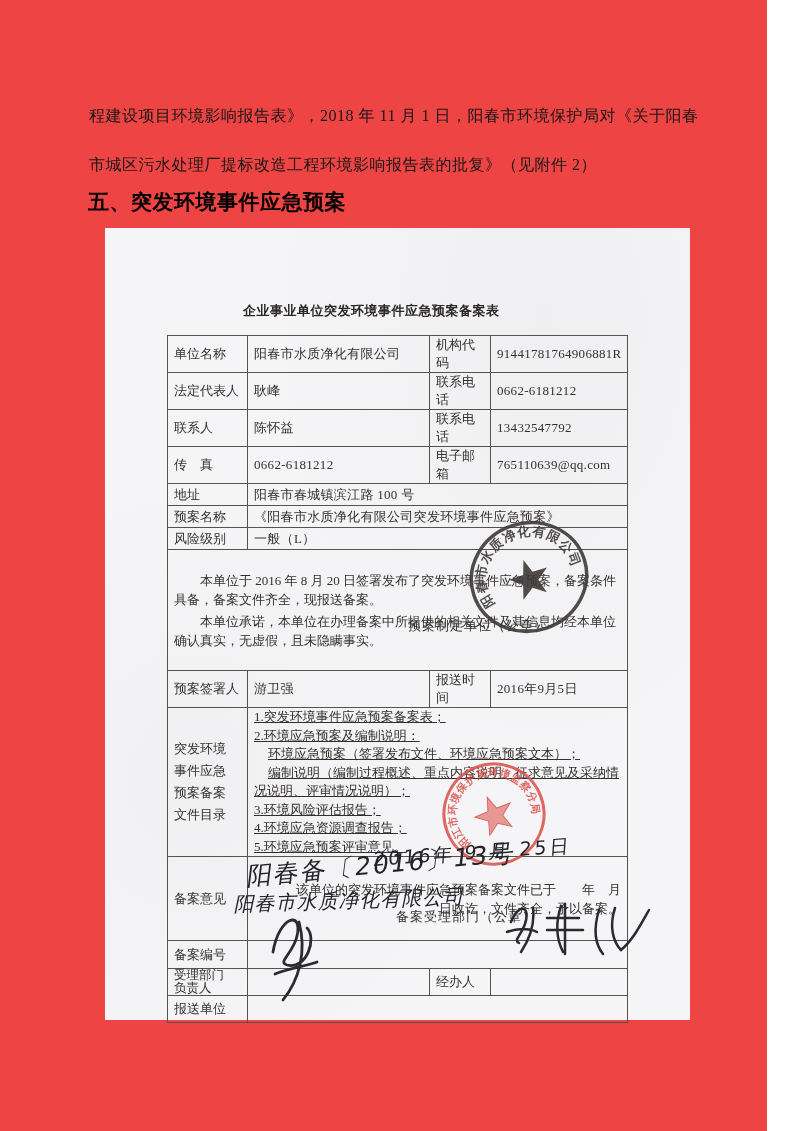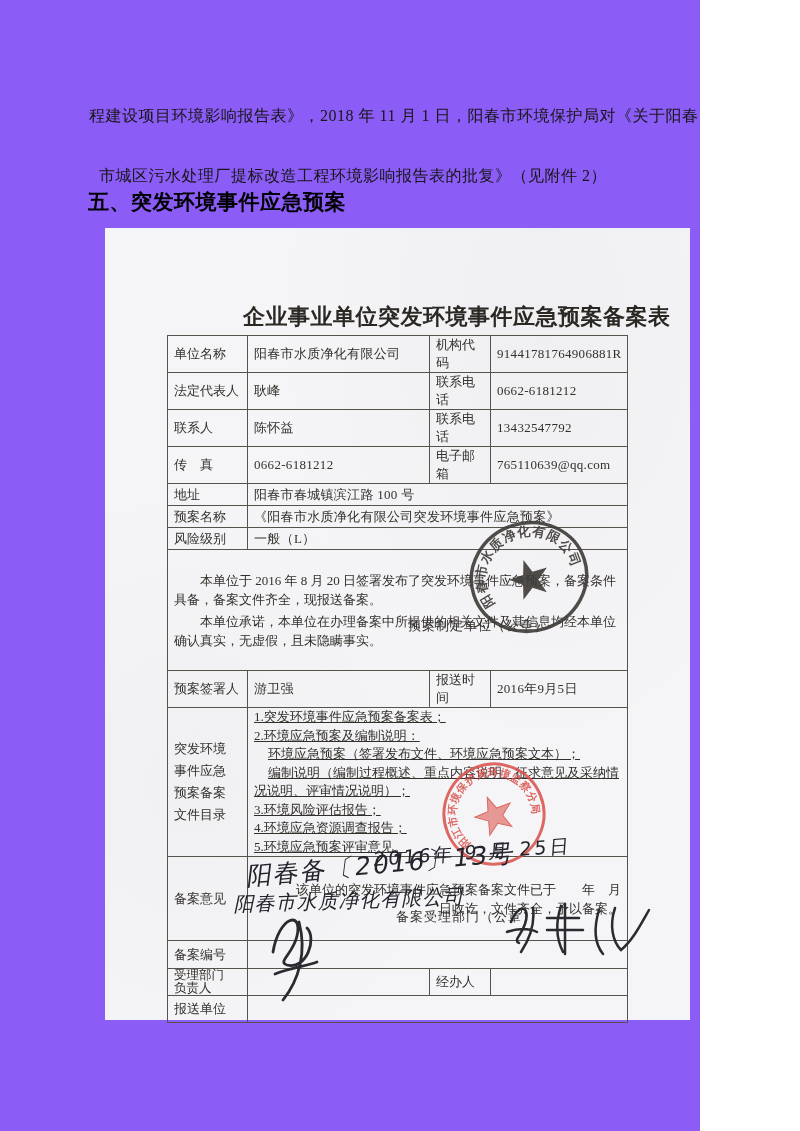--- a/index.html
+++ b/index.html
@@ -1,30 +1,30 @@
 <!DOCTYPE html>
 <html><head>
 <meta charset="utf-8">
 <style>
   html,body{margin:0;padding:0;background:#ffffff;}
-  .page{position:relative;width:700px;height:1131px;background:#8b5cf6;overflow:hidden;
+  .page{position:relative;width:767px;height:1131px;background:#ef4444;overflow:hidden;
         font-family:"Liberation Serif","DejaVu Serif",serif;color:#1a1a1a;}
   .intro{position:absolute;left:89px;width:660px;font-size:16px;letter-spacing:.5px;color:#161616;}
   .intro.l1{top:106px;}
-  .intro.l2{top:166px;margin-left:10px;}
+  .intro.l2{top:155px;}
   .heading{position:absolute;left:88px;top:188px;font-size:21px;font-weight:bold;color:#000;letter-spacing:.5px;}
 
   
   .scan{position:absolute;left:105px;top:228px;width:585px;height:792px;
         background:
           radial-gradient(ellipse at 75% 12%, rgba(0,0,0,.025), transparent 45%),
           radial-gradient(ellipse at 15% 70%, rgba(0,0,0,.02), transparent 40%),
           #f5f5f7;
         color:#2f2c29;}
-  .form-title{position:absolute;left:138px;top:74px;font-size:22px;font-weight:600;letter-spacing:.5px;color:#2b2824;}
+  .form-title{position:absolute;left:138px;top:74px;font-size:13px;font-weight:600;letter-spacing:.5px;color:#2b2824;}
 
   table.form{position:absolute;left:62px;top:107px;width:460px;border-collapse:collapse;table-layout:fixed;z-index:1;}
   table.form td{border:1px solid #56524c;font-size:13px;color:#33302c;padding:0 6px;vertical-align:middle;overflow:visible;}
   td.lbl{padding-left:7px;}
   td.val{padding-left:9px;letter-spacing:.3px;}
   td.top{vertical-align:top;padding-top:3px;}
   .lbl-line{line-height:22px;}
   .lbl-line.sm{line-height:13px;font-size:12.5px;}
 
   td.decl{vertical-align:top;padding:5px 12px 0 12px;position:relative;line-height:19px;}

